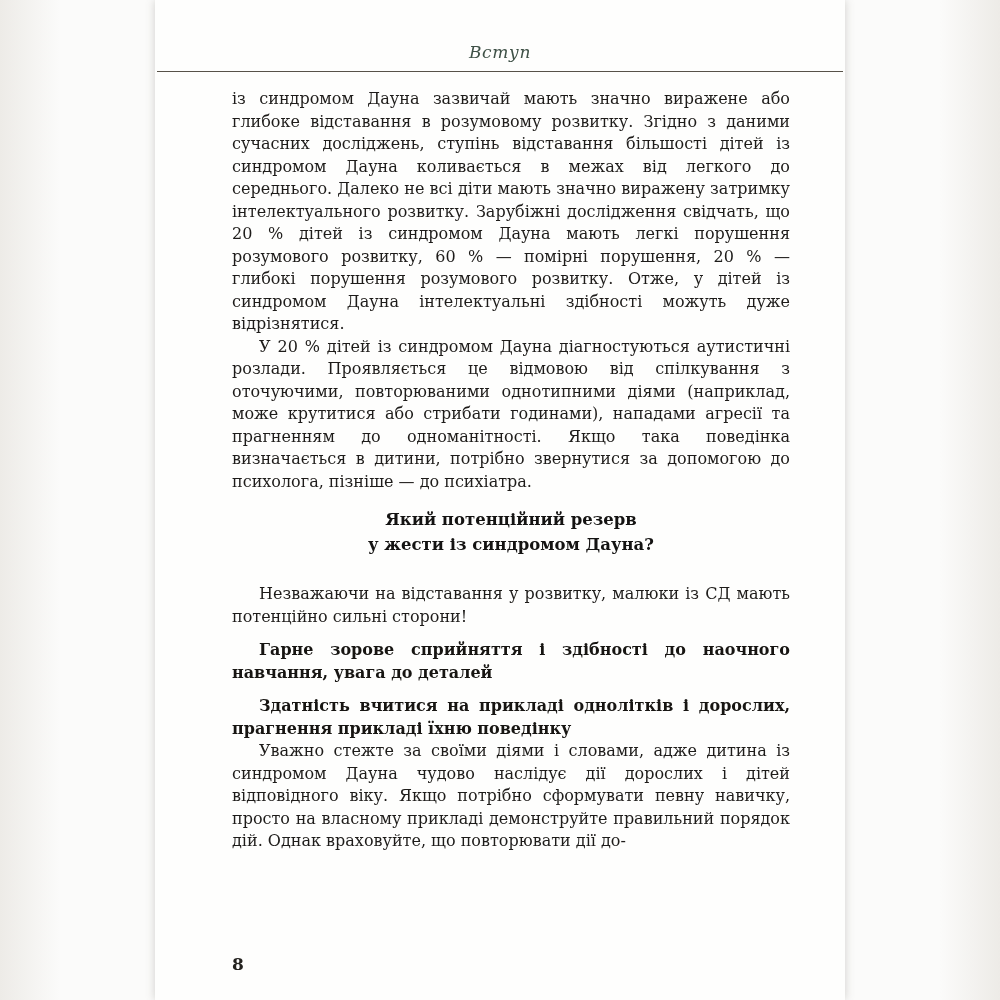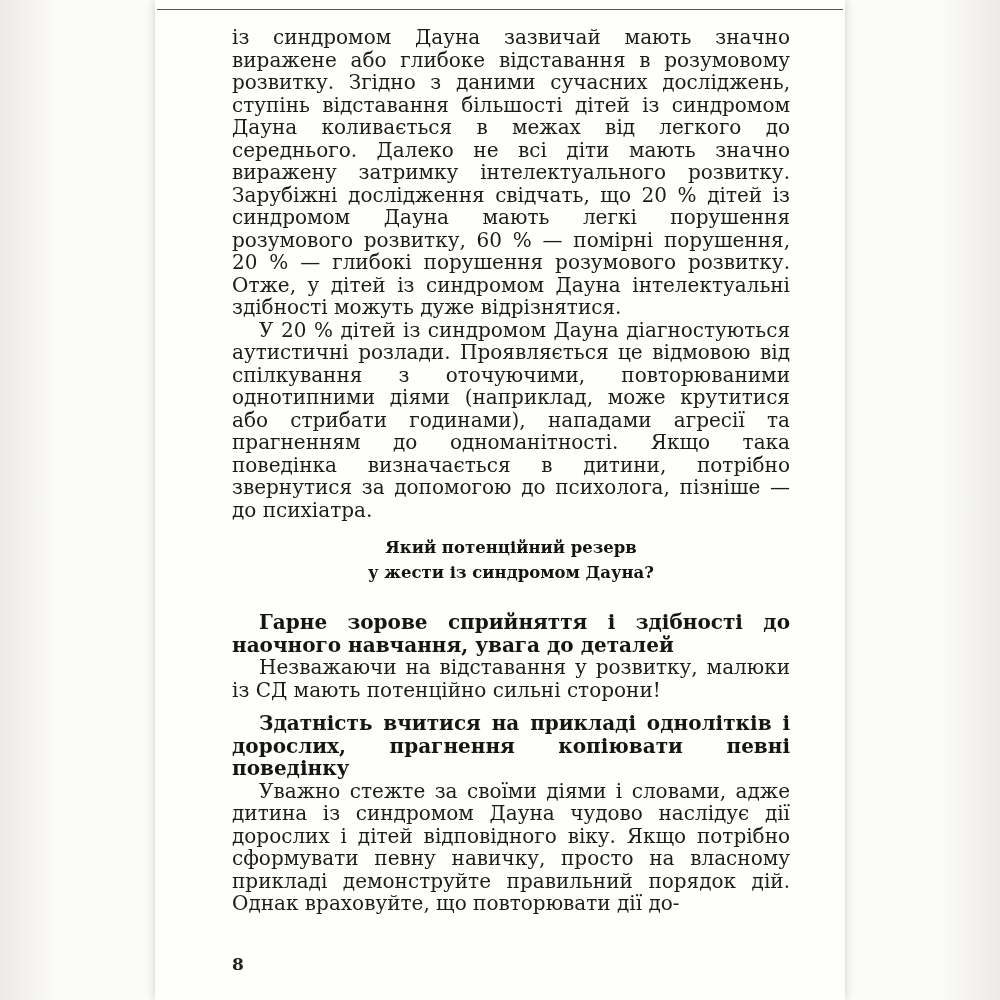--- a/index.html
+++ b/index.html
@@ -41,21 +41,21 @@
     margin: 9px 2px 0 2px;
     border: none;
     border-top: 1.5px solid #575249;
     height: 0;
   }
   .column {
     margin: 16px 55px 0 77px; 
   }
   .para {
     margin: 0;
-    font-size: 20px;
+    font-size: 16px;
     line-height: 22.5px;
     text-align: justify;
     text-indent: 27px;
     color: #1e1c1a;
   }
   .para.first {
     text-indent: 0;
   }
   .subhead {
     font-weight: bold;
@@ -79,40 +79,41 @@
     color: #24221f;
   }
 </style>
 </head>
 <body>
 
 <div class="scan-bg"></div>
 
 <div class="page">
 
+  <div class="running-head">Вступ</div>
 
   <hr class="head-rule">
 
   <div class="column">
 
     <p class="para first">із синдромом Дауна зазвичай мають значно виражене або глибоке відставання в розумовому розвитку. Згідно з даними сучасних досліджень, ступінь відставання більшості дітей із синдромом Дауна коливається в межах від легкого до середнього. Далеко не всі діти мають значно виражену затримку інтелектуального розвитку. Зарубіжні дослідження свідчать, що 20&nbsp;% дітей із синдромом Дауна мають легкі порушення розумового розвитку, 60&nbsp;% — помірні порушення, 20&nbsp;% — глибокі порушення розумового розвитку. Отже, у дітей із синдромом Дауна інтелектуальні здібності можуть дуже відрізнятися.</p>
 
     <p class="para">У 20&nbsp;% дітей із синдромом Дауна діагностуються аутистичні розлади. Проявляється це відмовою від спілкування з оточуючими, повторюваними однотипними діями (наприклад, може крутитися або стрибати годинами), нападами агресії та прагненням до одноманітності. Якщо така поведінка визначається в дитини, потрібно звернутися за допомогою до психолога, пізніше — до психіатра.</p>
 
     <h2 class="section-heading">
       <span>Який потенційний резерв</span><br>
       <span>у жести із синдромом Дауна?</span>
     </h2>
 
+    <p class="para">Незважаючи на відставання у розвитку, малюки із СД мають потенційно сильні сторони!</p>
+
     <p class="para subhead">Гарне зорове сприйняття і здібності до наочного навчання, увага до деталей</p>
 
-    <p class="para">Незважаючи на відставання у розвитку, малюки із СД мають потенційно сильні сторони!</p>
 
-
-    <p class="para subhead">Здатність вчитися на прикладі однолітків і дорослих, прагнення копіювати певні поведінку</p>
+    <p class="para subhead">Здатність вчитися на прикладі однолітків і дорослих, прагнення прикладі їхню поведінку</p>
 
     <p class="para">Уважно стежте за своїми діями і словами, адже дитина із синдромом Дауна чудово наслідує дії дорослих і дітей відповідного віку. Якщо потрібно сформувати певну навичку, просто на власному прикладі демонструйте правильний порядок дій. Однак враховуйте, що повторювати дії до-</p>
 
   </div>
 
   <div class="page-number">8</div>
 
 </div>
 
 </body></html>

